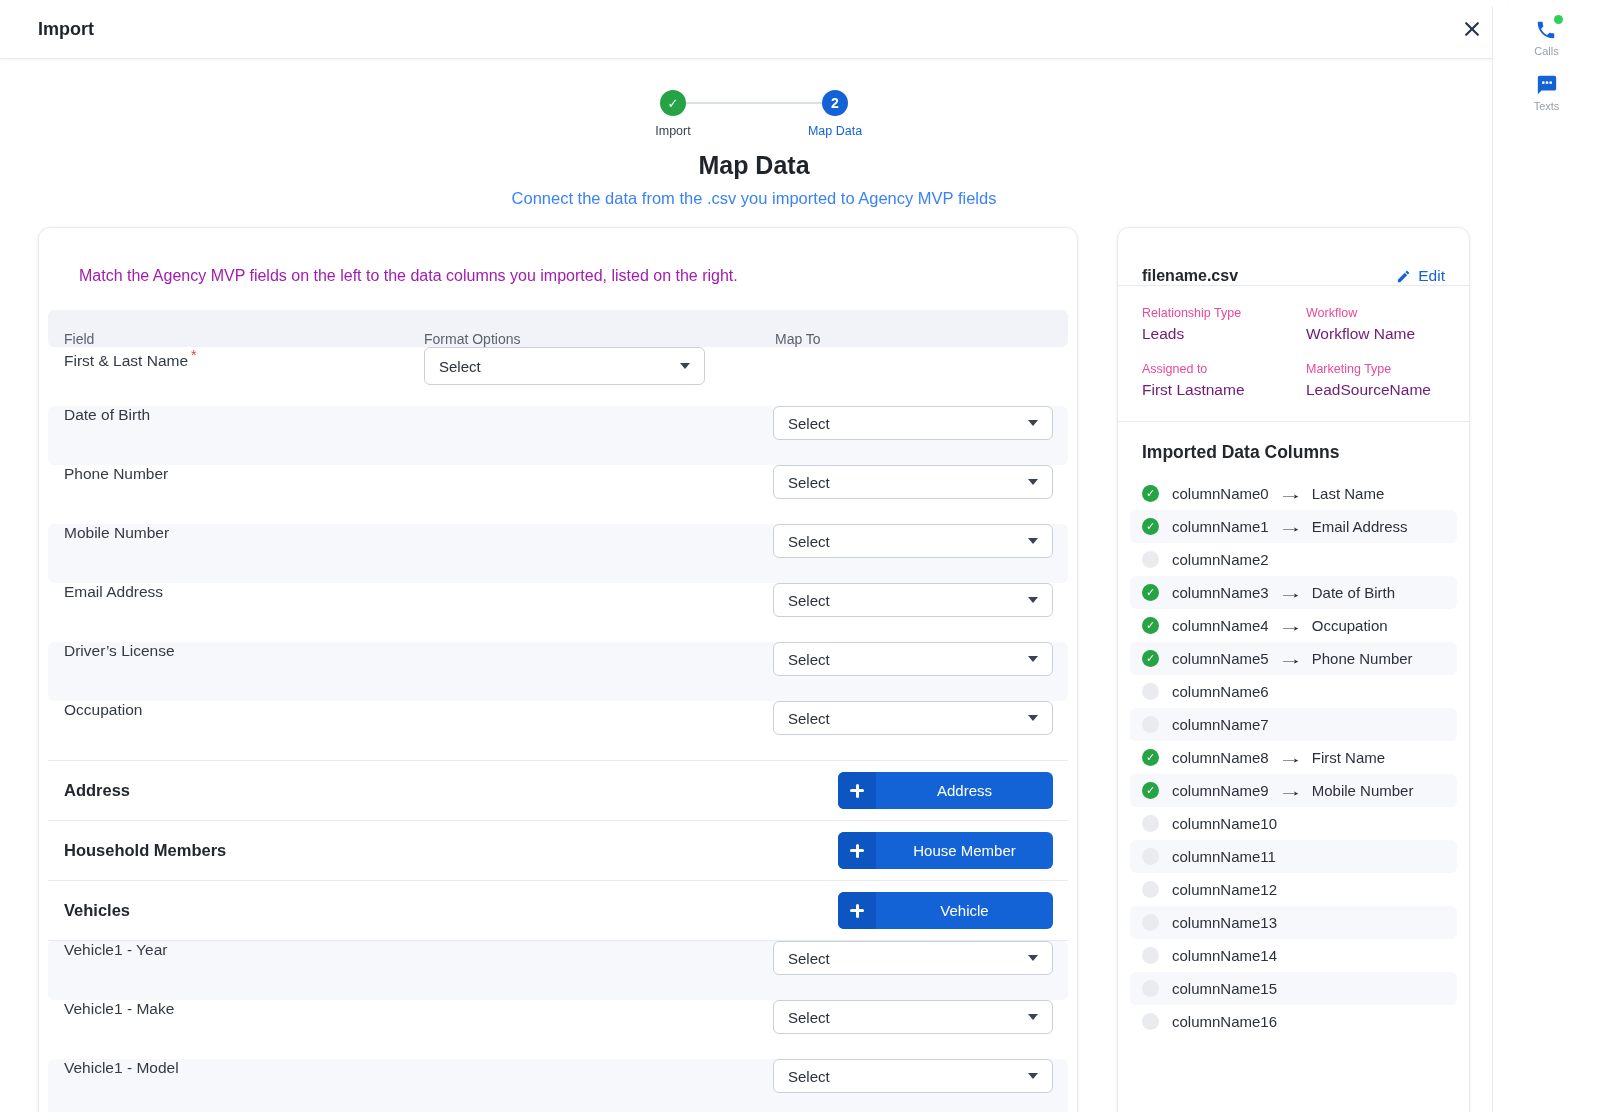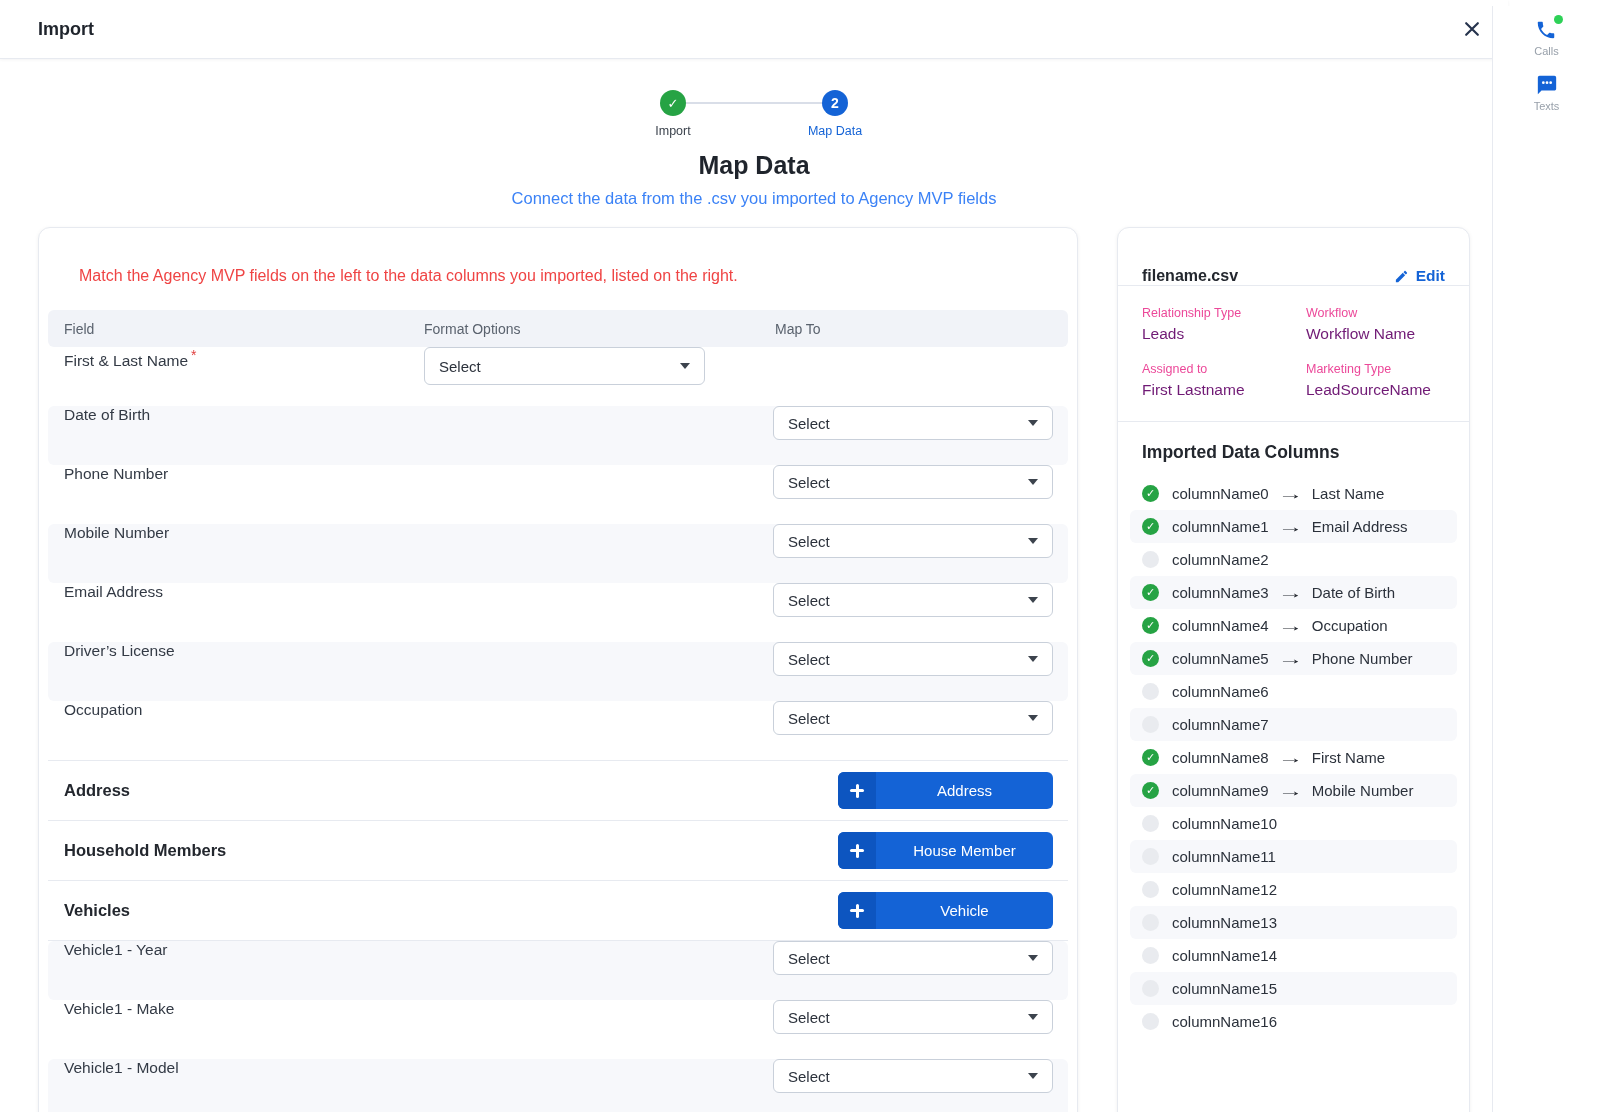--- a/index.html
+++ b/index.html
@@ -54,23 +54,23 @@
   .page-subtitle { position:absolute; top:189px; left:0; width:1508px; text-align:center;
     font-size:16.5px; color:#3b82f6; }
 
   
   .card { position:absolute; top:227px; background:#fff; border:1px solid #e7eaf0;
     border-radius:12px; box-shadow:0 1px 4px rgba(16,24,40,.06); }
   .main-card { left:38px; width:1040px; height:1400px; }
   .side-card { left:1117px; width:353px; height:1400px; }
 
   
-  .instruction { margin:38px 40px 24px; font-size:16px; line-height:20px; color:#ef4444; }
+  .instruction { margin:38px 40px 24px; font-size:16px; line-height:20px; color:#a21caf; }
   .table { margin:0 9px; }
-  .thead { display:flex; align-items:center; height:37px; background:#f1f3f8; border-radius:6px;
+  .thead { display:flex; align-items:flex-end; height:37px; background:#f1f3f8; border-radius:6px;
     font-size:14px; color:#5a626e; }
   .c1 { width:376px; padding-left:16px; }
   .c2 { width:351px; }
   .c3 { flex:1; padding-right:15px; display:flex; }
   .frow { display:flex; height:59px; border-radius:6px; }
   .frow.alt { background:#f7f8fb; }
   .flabel { font-size:15.5px; color:#333a45; }
   .req { color:#e03e3e; font-size:14px; vertical-align:super; margin-left:3px; }
   .select {
     display:flex; align-items:center; justify-content:space-between;
@@ -93,21 +93,21 @@
   .plus-icon::before { content:""; position:absolute; left:0; top:5.5px; width:14px; height:3px; background:#fff; border-radius:2px; }
   .plus-icon::after  { content:""; position:absolute; left:5.5px; top:0; width:3px; height:14px; background:#fff; border-radius:2px; }
   .btn-label { flex:1; text-align:center; font-size:15px; }
   .vrows { border-top:1px solid #e7eaf0; }
 
   
   .file-head { display:flex; align-items:flex-end; justify-content:space-between;
     height:58px; padding:0 24px; border-bottom:1px solid #e7eaf0; }
   .filename { font-size:16px; font-weight:bold; color:#23272e; }
   .edit-link { display:flex; align-items:center; gap:7px; color:#1463d6; font-size:15.5px;
-    cursor:pointer; background:none; border:none; font-family:inherit;font-weight:bold; }
+    cursor:pointer; background:none; border:none; font-family:inherit; }
   .meta-wrap { padding:20px 24px 22px; border-bottom:1px solid #e7eaf0; }
   .meta-grid { display:grid; grid-template-columns:164px 1fr; row-gap:19px; }
   .meta-label { font-size:12.5px; color:#ec4899; margin-bottom:5px; }
   .meta-value { font-size:15.5px; color:#701a75; }
   .meta-item.wide { margin-top:19px; }
   .imported { padding:20px 12px 12px; }
   .imported-title { font-size:17.5px; font-weight:bold; color:#23272e; margin:0 12px 14px; }
   .citem { display:flex; align-items:center; height:33px; padding:0 12px; border-radius:6px;
     font-size:15px; color:#2b313b; }
   .citem.alt { background:#f7f8fb; }

